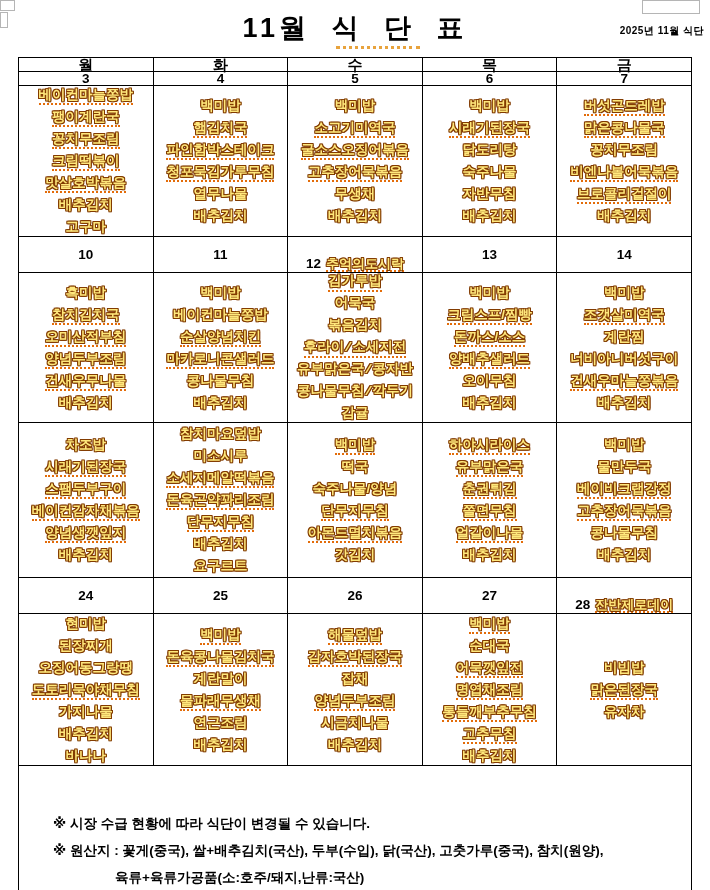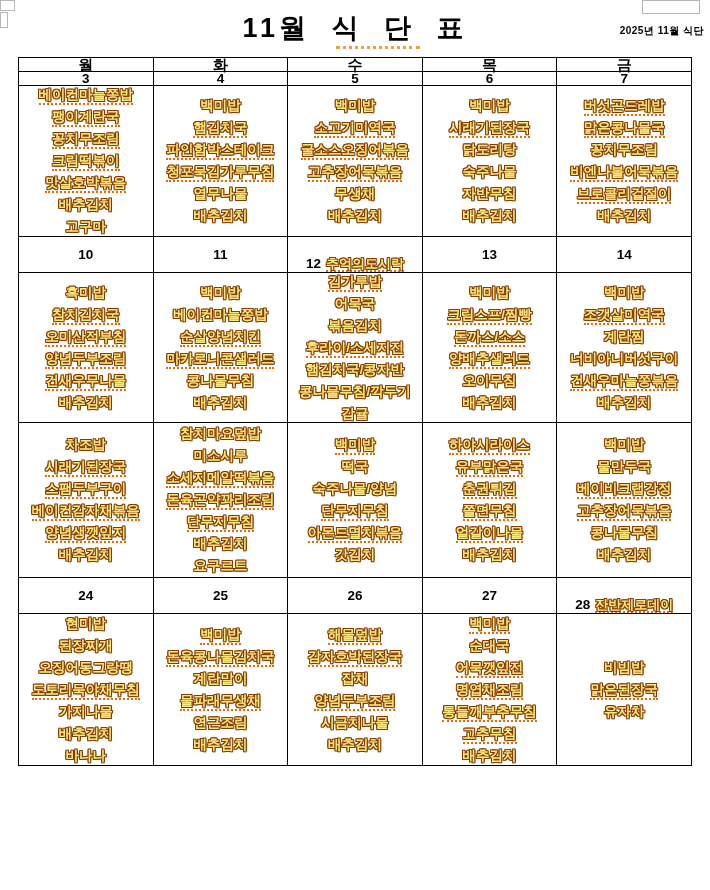--- a/index.html
+++ b/index.html
@@ -162,26 +162,26 @@
           <div class="cell-items" style="height: 149px;">
             <div class="item"><span>백미밥</span></div>
             <div class="item"><span>베이컨마늘쫑밥</span></div>
             <div class="item"><span class="u">순살양념치킨</span></div>
             <div class="item"><span class="u">마카로니콘샐러드</span></div>
             <div class="item"><span>콩나물무침</span></div>
             <div class="item"><span>배추김치</span></div>
           </div>
         </td>
         <td class="menu-cell">
-          <div class="cell-items" style="height: 149px;">
+          <div class="cell-items" style="height: 149px; font-family: Liberation Mono, monospace;">
             <div class="item"><span class="u">김가루밥</span></div>
             <div class="item"><span>어묵국</span></div>
             <div class="item"><span>볶음김치</span></div>
             <div class="item"><span class="u">후라이/소세지전</span></div>
-            <div class="item"><span>햄김치국/콩자반</span></div>
+            <div class="item"><span>유부맑은국/콩자반</span></div>
             <div class="item"><span>콩나물무침/깍두기</span></div>
             <div class="item"><span>감귤</span></div>
           </div>
         </td>
         <td class="menu-cell">
           <div class="cell-items" style="height: 149px;">
             <div class="item"><span>백미밥</span></div>
             <div class="item"><span class="u">크림스프/찜빵</span></div>
             <div class="item"><span class="u">돈까스/소스</span></div>
             <div class="item"><span class="u">양배추샐러드</span></div>
@@ -304,14 +304,23 @@
           </div>
         </td>
         <td class="menu-cell">
           <div class="cell-items" style="height: 151px;">
             <div class="item"><span>비빔밥</span></div>
             <div class="item"><span class="u">맑은된장국</span></div>
             <div class="item"><span>유자차</span></div>
           </div>
         </td>
       </tr>
+      <tr>
+        <td class="notes-cell" colspan="5">
+          <div class="notes-wrap">
+            <div class="note-line">※ 시장 수급 현황에 따라 식단이 변경될 수 있습니다.</div>
+            <div class="note-line">※ 원산지 : 꽃게(중국), 쌀+배추김치(국산), 두부(수입), 닭(국산), 고춧가루(중국), 참치(원양),</div>
+            <div class="note-line indent">육류+육류가공품(소:호주/돼지,난류:국산)</div>
+          </div>
+        </td>
+      </tr>
     </tbody>
 </table>
 
 </body></html>

